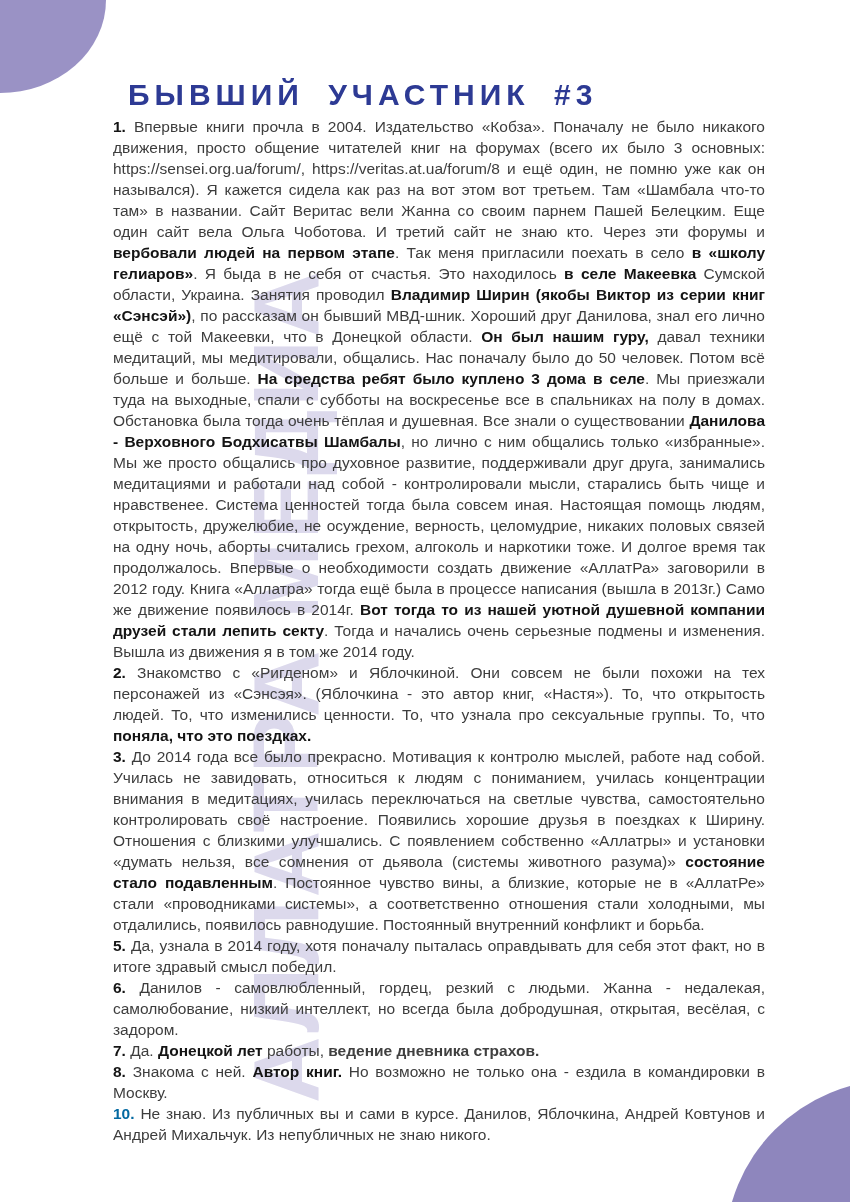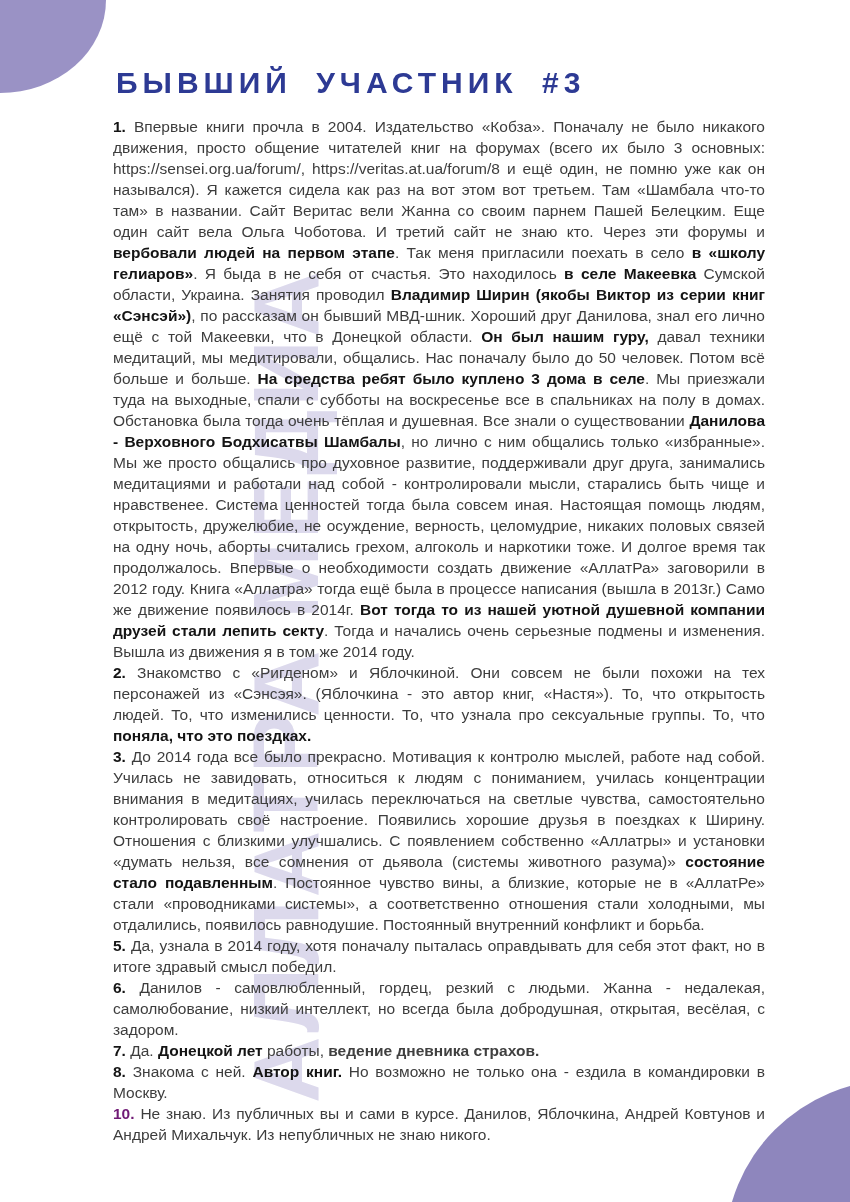--- a/index.html
+++ b/index.html
@@ -36,21 +36,21 @@
     font-weight: bold;
     font-size: 92px;
     letter-spacing: 3px;
     white-space: nowrap;
     z-index: 0;
     user-select: none;
   }
   .title {
     position: absolute;
     left: 112px; top: 62px;
-    margin: 4px;
+    margin: 16px;
     font-size: 30px;
     font-weight: bold;
     letter-spacing: 5px;
     word-spacing: 11px;
     z-index: 2;
     white-space: nowrap;
   }
   .doc {
     position: absolute;
     left: 113px; top: 116px;
@@ -72,15 +72,15 @@
   <div class="watermark" style="color: rgb(220, 217, 236);">АЛЛАТРА МЕДИА</div>
   <h1 class="title" style="color: rgb(45, 58, 148);">БЫВШИЙ УЧАСТНИК #3</h1>
   <div class="doc" id="doc-body" style="color: rgb(61, 61, 61);">
       <p><b style="color: rgb(20, 20, 20);">1. </b><span>Впервые книги прочла в 2004. Издательство «Кобза». Поначалу не было никакого движения, просто общение читателей книг на форумах (всего их было 3 основных: https://sensei.org.ua/forum/, https://veritas.at.ua/forum/8 и ещё один, не помню уже как он назывался). Я кажется сидела как раз на вот этом вот третьем. Там «Шамбала что-то там» в названии. Сайт Веритас вели Жанна со своим парнем Пашей Белецким. Еще один сайт вела Ольга Чоботова. И третий сайт не знаю кто. Через эти форумы и </span><b style="color: rgb(20, 20, 20);">вербовали людей на первом этапе</b><span>. Так меня пригласили поехать в село </span><b style="color: rgb(20, 20, 20);">в «школу гелиаров»</b><span>. Я быда в не себя от счастья. Это находилось </span><b style="color: rgb(20, 20, 20);">в селе Макеевка</b><span> Сумской области, Украина. Занятия проводил </span><b style="color: rgb(20, 20, 20);">Владимир Ширин (якобы Виктор из серии книг «Сэнсэй»)</b><span>, по рассказам он бывший МВД-шник. Хороший друг Данилова, знал его лично ещё с той Макеевки, что в Донецкой области. </span><b style="color: rgb(20, 20, 20);">Он был нашим гуру,</b><span> давал техники медитаций, мы медитировали, общались. Нас поначалу было до 50 человек. Потом всё больше и больше. </span><b style="color: rgb(20, 20, 20);">На средства ребят было куплено 3 дома в селе</b><span>. Мы приезжали туда на выходные, спали с субботы на воскресенье все в спальниках на полу в домах. Обстановка была тогда очень тёплая и душевная. Все знали о существовании </span><b style="color: rgb(20, 20, 20);">Данилова - Верховного Бодхисатвы Шамбалы</b><span>, но лично с ним общались только «избранные». Мы же просто общались про духовное развитие, поддерживали друг друга, занимались медитациями и работали над собой - контролировали мысли, старались быть чище и нравственее. Система ценностей тогда была совсем иная. Настоящая помощь людям, открытость, дружелюбие, не осуждение, верность, целомудрие, никаких половых связей на одну ночь, аборты считались грехом, алгоколь и наркотики тоже. И долгое время так продолжалось. Впервые о необходимости создать движение «АллатРа» заговорили в 2012 году. Книга «Аллатра» тогда ещё была в процессе написания (вышла в 2013г.) Само же движение появилось в 2014г. </span><b style="color: rgb(20, 20, 20);">Вот тогда то из нашей уютной душевной компании друзей стали лепить секту</b><span>. Тогда и начались очень серьезные подмены и изменения. Вышла из движения я в том же 2014 году.</span></p>
       <p><b style="color: rgb(20, 20, 20);">2. </b><span>Знакомство с «Ригденом» и Яблочкиной. Они совсем не были похожи на тех персонажей из «Сэнсэя». (Яблочкина - это автор книг, «Настя»). То, что открытость людей. То, что изменились ценности. То, что узнала про сексуальные группы. То, что </span><b style="color: rgb(20, 20, 20);">поняла, что это поездках.</b></p>
       <p><b style="color: rgb(20, 20, 20);">3. </b><span>До 2014 года все было прекрасно. Мотивация к контролю мыслей, работе над собой. Училась не завидовать, относиться к людям с пониманием, училась концентрации внимания в медитациях, училась переключаться на светлые чувства, самостоятельно контролировать своё настроение. Появились хорошие друзья в поездках к Ширину. Отношения с близкими улучшались. С появлением собственно «Аллатры» и установки «думать нельзя, все сомнения от дьявола (системы животного разума)» </span><b style="color: rgb(20, 20, 20);">состояние стало подавленным</b><span>. Постоянное чувство вины, а близкие, которые не в «АллатРе» стали «проводниками системы», а соответственно отношения стали холодными, мы отдалились, появилось равнодушие. Постоянный внутренний конфликт и борьба.</span></p>
       <p><b style="color: rgb(20, 20, 20);">5. </b><span>Да, узнала в 2014 году, хотя поначалу пыталась оправдывать для себя этот факт, но в итоге здравый смысл победил.</span></p>
       <p><b style="color: rgb(20, 20, 20);">6. </b><span>Данилов - самовлюбленный, гордец,  резкий с людьми. Жанна - недалекая, самолюбование, низкий интеллект, но всегда была добродушная, открытая, весёлая, с задором.</span></p>
       <p><b style="color: rgb(20, 20, 20);">7. </b><span>Да. </span><b style="color: rgb(20, 20, 20);">Донецкой лет</b><span> работы, </span><b style="color: #404040;">ведение дневника страхов.</b></p>
       <p><b style="color: rgb(20, 20, 20);">8. </b><span>Знакома с ней. </span><b style="color: rgb(20, 20, 20);">Автор книг.</b><span> Но возможно не только она - ездила в командировки в Москву.</span></p>
-      <p><b style="color: #701a75;">10. </b><span>Не знаю. Из публичных вы и сами в курсе. Данилов, Яблочкина, Андрей Ковтунов и Андрей Михальчук. Из непубличных не знаю никого.</span></p>
+      <p><b style="color: #0369a1;">10. </b><span>Не знаю. Из публичных вы и сами в курсе. Данилов, Яблочкина, Андрей Ковтунов и Андрей Михальчук. Из непубличных не знаю никого.</span></p>
     </div>
 </div>
 
 </body></html>

